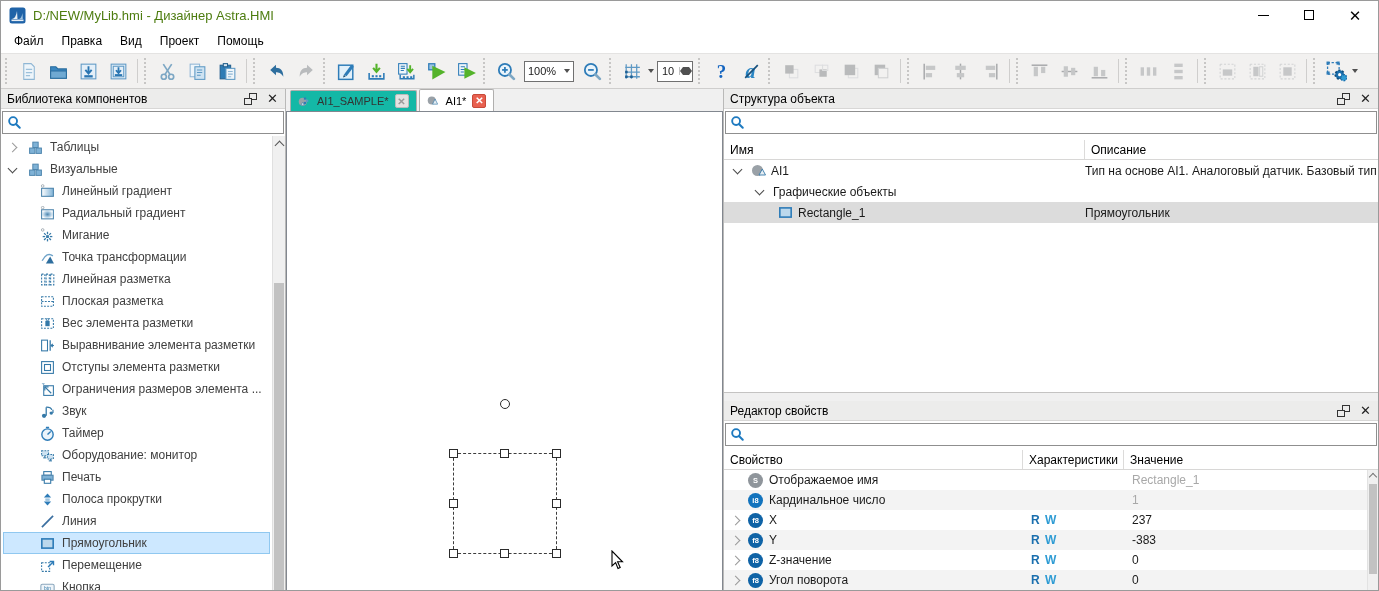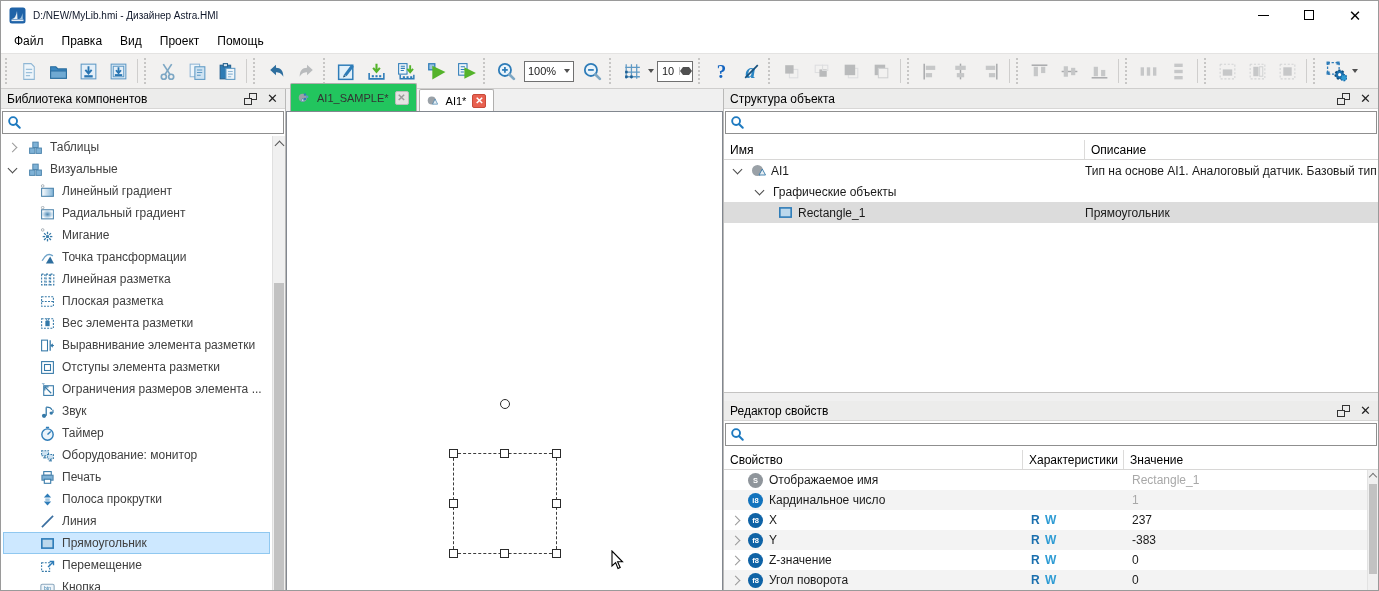--- a/index.html
+++ b/index.html
@@ -3,21 +3,21 @@
 <meta charset="utf-8">
 <style>
   * { margin:0; padding:0; box-sizing:border-box; }
   html,body { width:1379px; height:591px; overflow:hidden; }
   body { font-family:"Liberation Sans", sans-serif; font-size:12px; color:#1a1a1a; background:#fff; }
   .window { position:relative; width:1379px; height:591px; background:#fff; border:1px solid #9a9a9a; }
 
   
   .titlebar { height:28px; display:flex; align-items:center; background:#fff; padding-left:8px; }
   .app-icon { width:17px; height:17px; margin-right:7px; }
-  .title-text { font-size:10px; color:#0f172a; }
+  .title-text { font-size:13px; color:#4d7c0f; }
   .win-controls { margin-left:auto; display:flex; height:100%; }
   .win-btn { width:46px; height:100%; display:flex; align-items:center; justify-content:center; cursor:default; }
   .glyph-min { width:11px; height:1px; background:#000; }
   .glyph-max { width:10px; height:10px; border:1px solid #000; }
   .glyph-close { font-size:15px; font-weight:300; color:#000; line-height:1; }
 
   
   .menubar { height:24px; display:flex; align-items:center; background:#fff; padding-left:4px; }
   .menu-item { padding:3px 9px; font-size:12px; color:#000; }
 
@@ -68,22 +68,22 @@
   .lib-icon { width:15px; height:15px; display:flex; align-items:center; justify-content:center; }
   .lib-icon svg { width:15px; height:15px; }
   .lib-label { margin-left:7px; white-space:nowrap; position:relative; }
   .vscroll { position:absolute; top:0; right:0; bottom:0; width:13px; background:#f0f0f0; border-left:1px solid #e0e0e0; }
   .vscroll .arrow-up { height:16px; display:flex; align-items:center; justify-content:center; }
   .vscroll .arrow-up .tri { width:7px; height:7px; border-left:1.6px solid #555; border-top:1.6px solid #555; transform:rotate(45deg); margin-top:3px;}
   .vscroll .thumb { position:absolute; left:1px; right:1px; background:#c2c2c2; }
 
   
   .tabbar { height:22px; display:flex; align-items:flex-end; padding-left:4px; background:#f0f0f0; flex:0 0 auto; }
-  .tab { height:28px; display:flex; align-items:center; padding:0 7px; font-size:11px; border:1px solid #b0afae; border-bottom:none;
-         background:#22c55e; color:#333; margin-right:2px; border-radius:2px 2px 0 0;}
+  .tab { height:21px; display:flex; align-items:center; padding:0 7px; font-size:11px; border:1px solid #b0afae; border-bottom:none;
+         background:#14b8a6; color:#333; margin-right:2px; border-radius:2px 2px 0 0;}
   .tab.active { background:#fff; height:22px; color:#000; }
   .tab svg { width:15px; height:15px; margin-right:4px; }
   .tab-close { width:14px; height:14px; margin-left:6px; display:flex; align-items:center; justify-content:center;
                font-size:10px; font-weight:bold; border-radius:2px; }
   .tab-close.gray { background:#e4e3e2; border:1px solid #bdbcbb; color:#9a9a9a; }
   .tab-close.red { background:#e8604f; border:1px solid #c74a3a; color:#fff; }
   .canvas { position:relative; flex:1; background:#fff; border:1px solid #82878f; border-bottom:none; overflow:hidden; }
 
   .sel-rect { position:absolute; border:1px dashed #3c3c3c; }
   .handle { position:absolute; width:9px; height:9px; background:#fff; border:1px solid #2b2b2b; }

